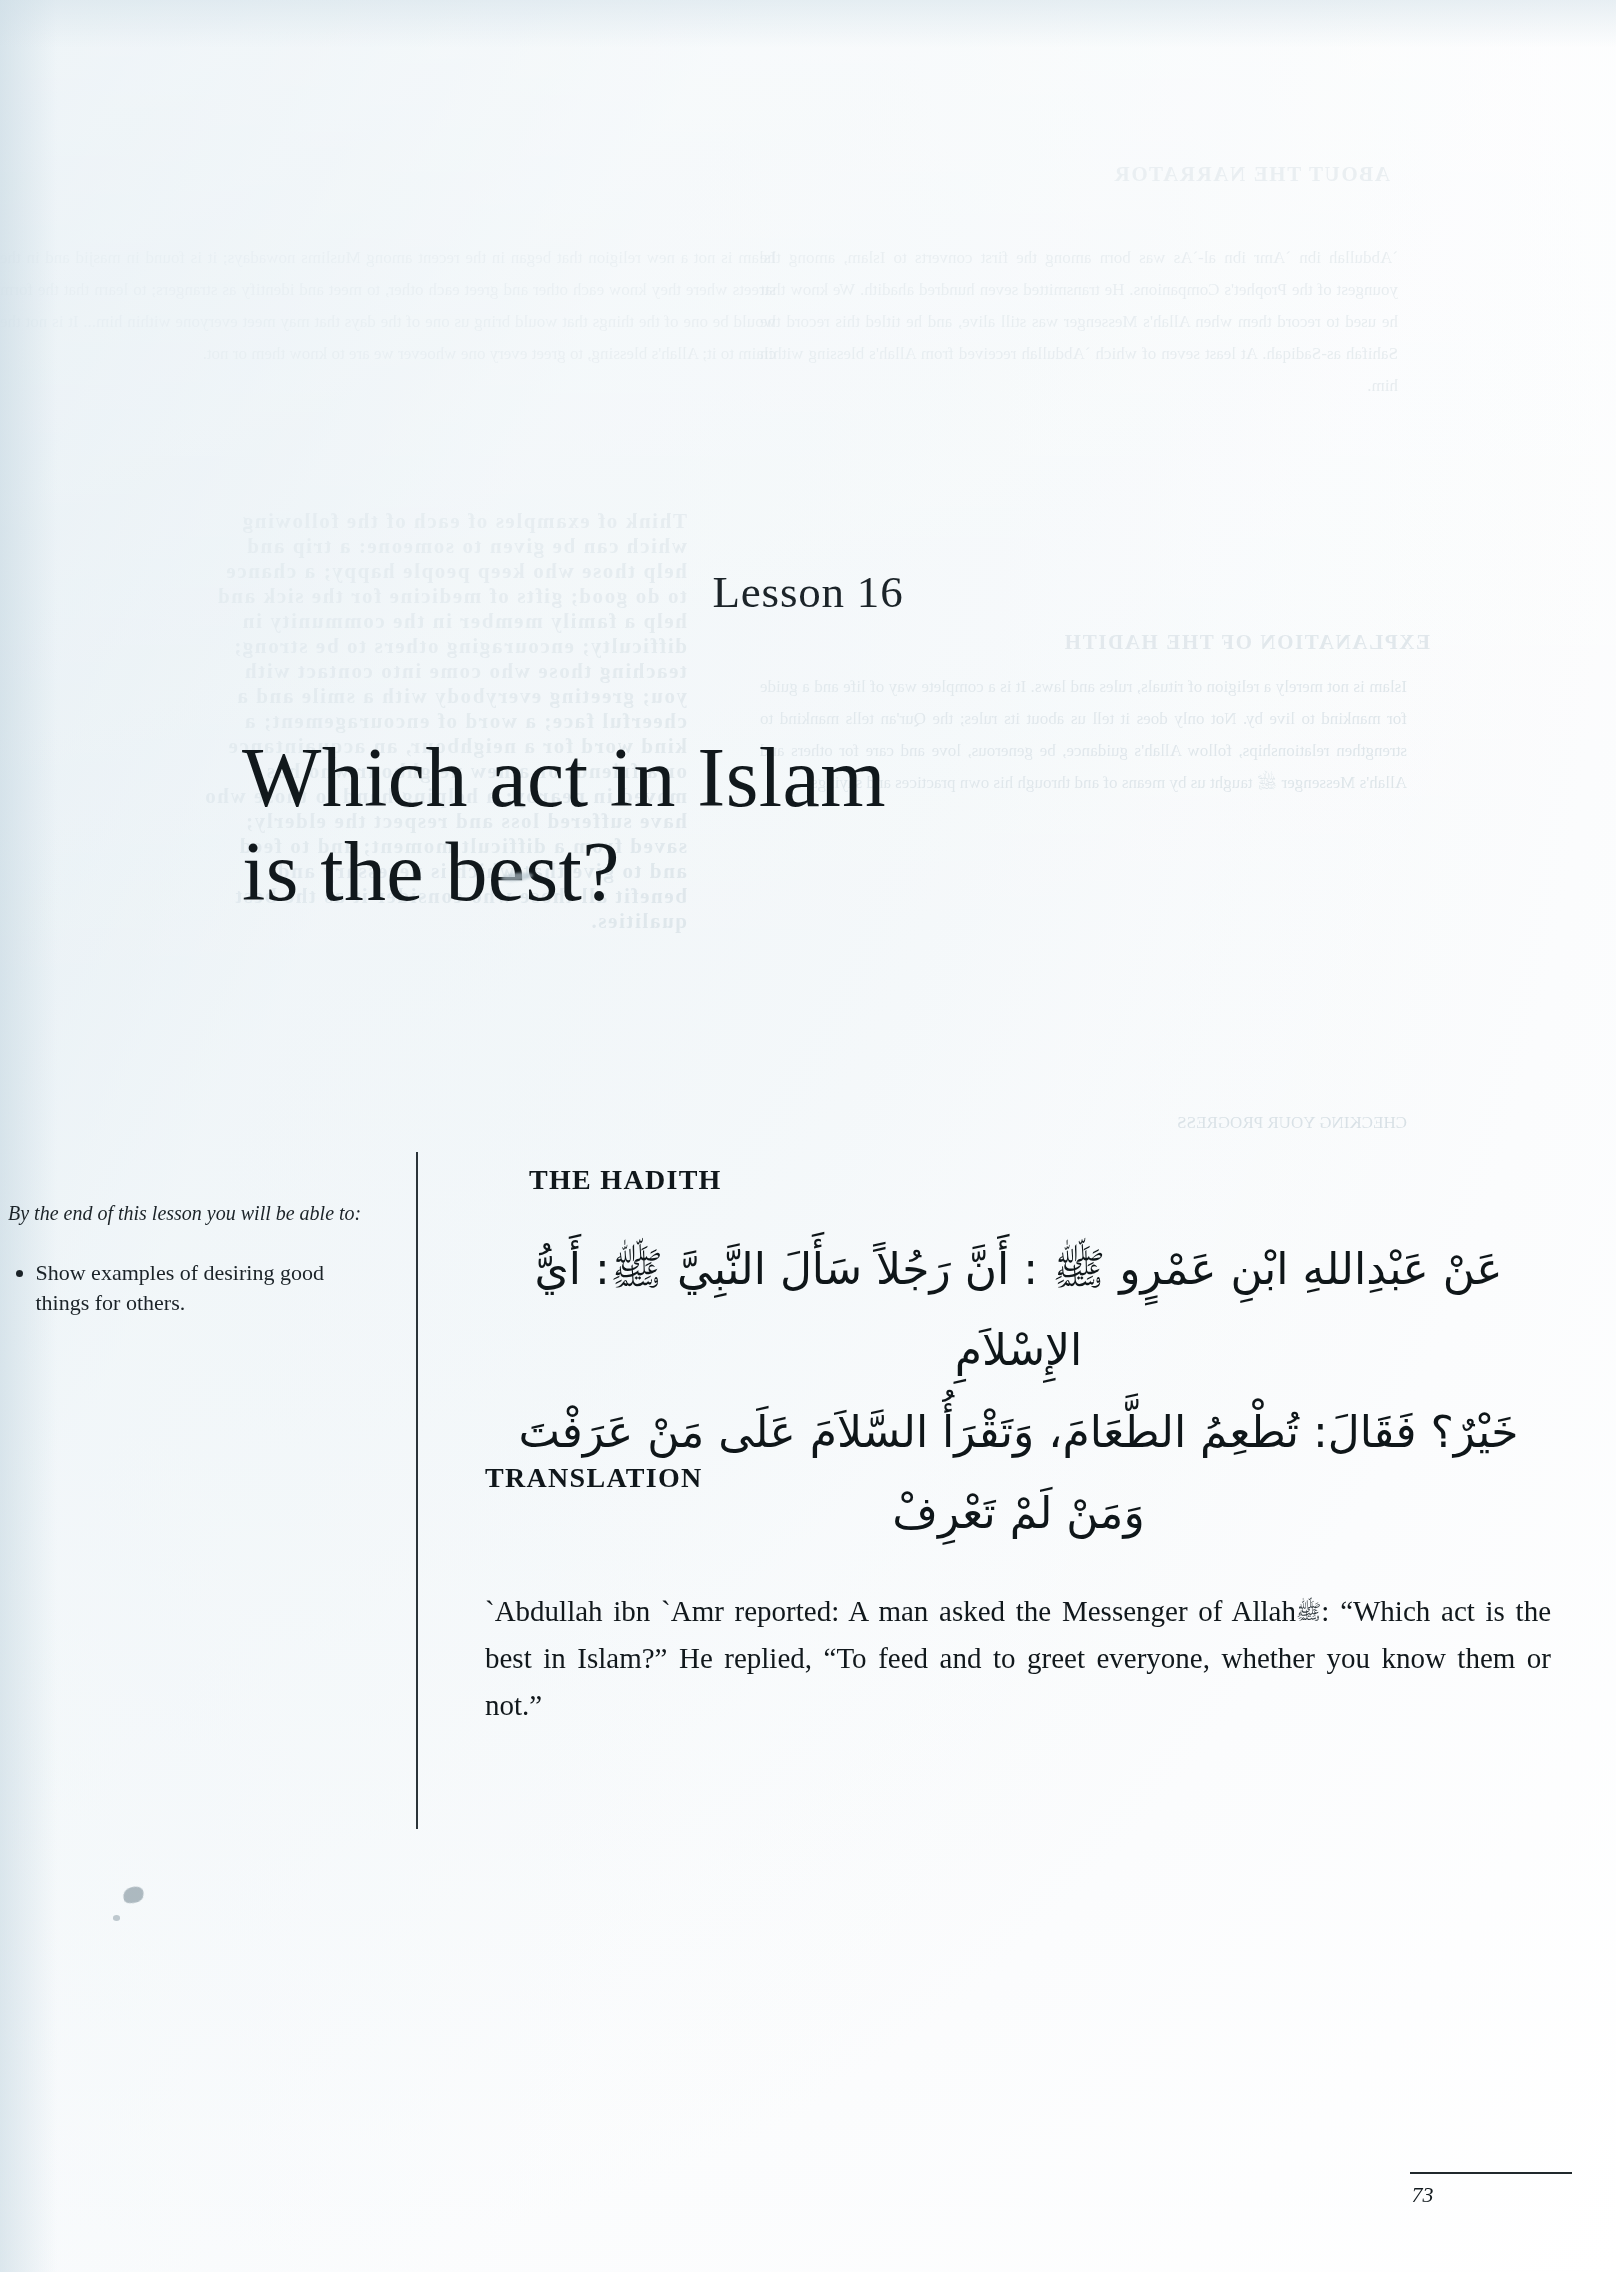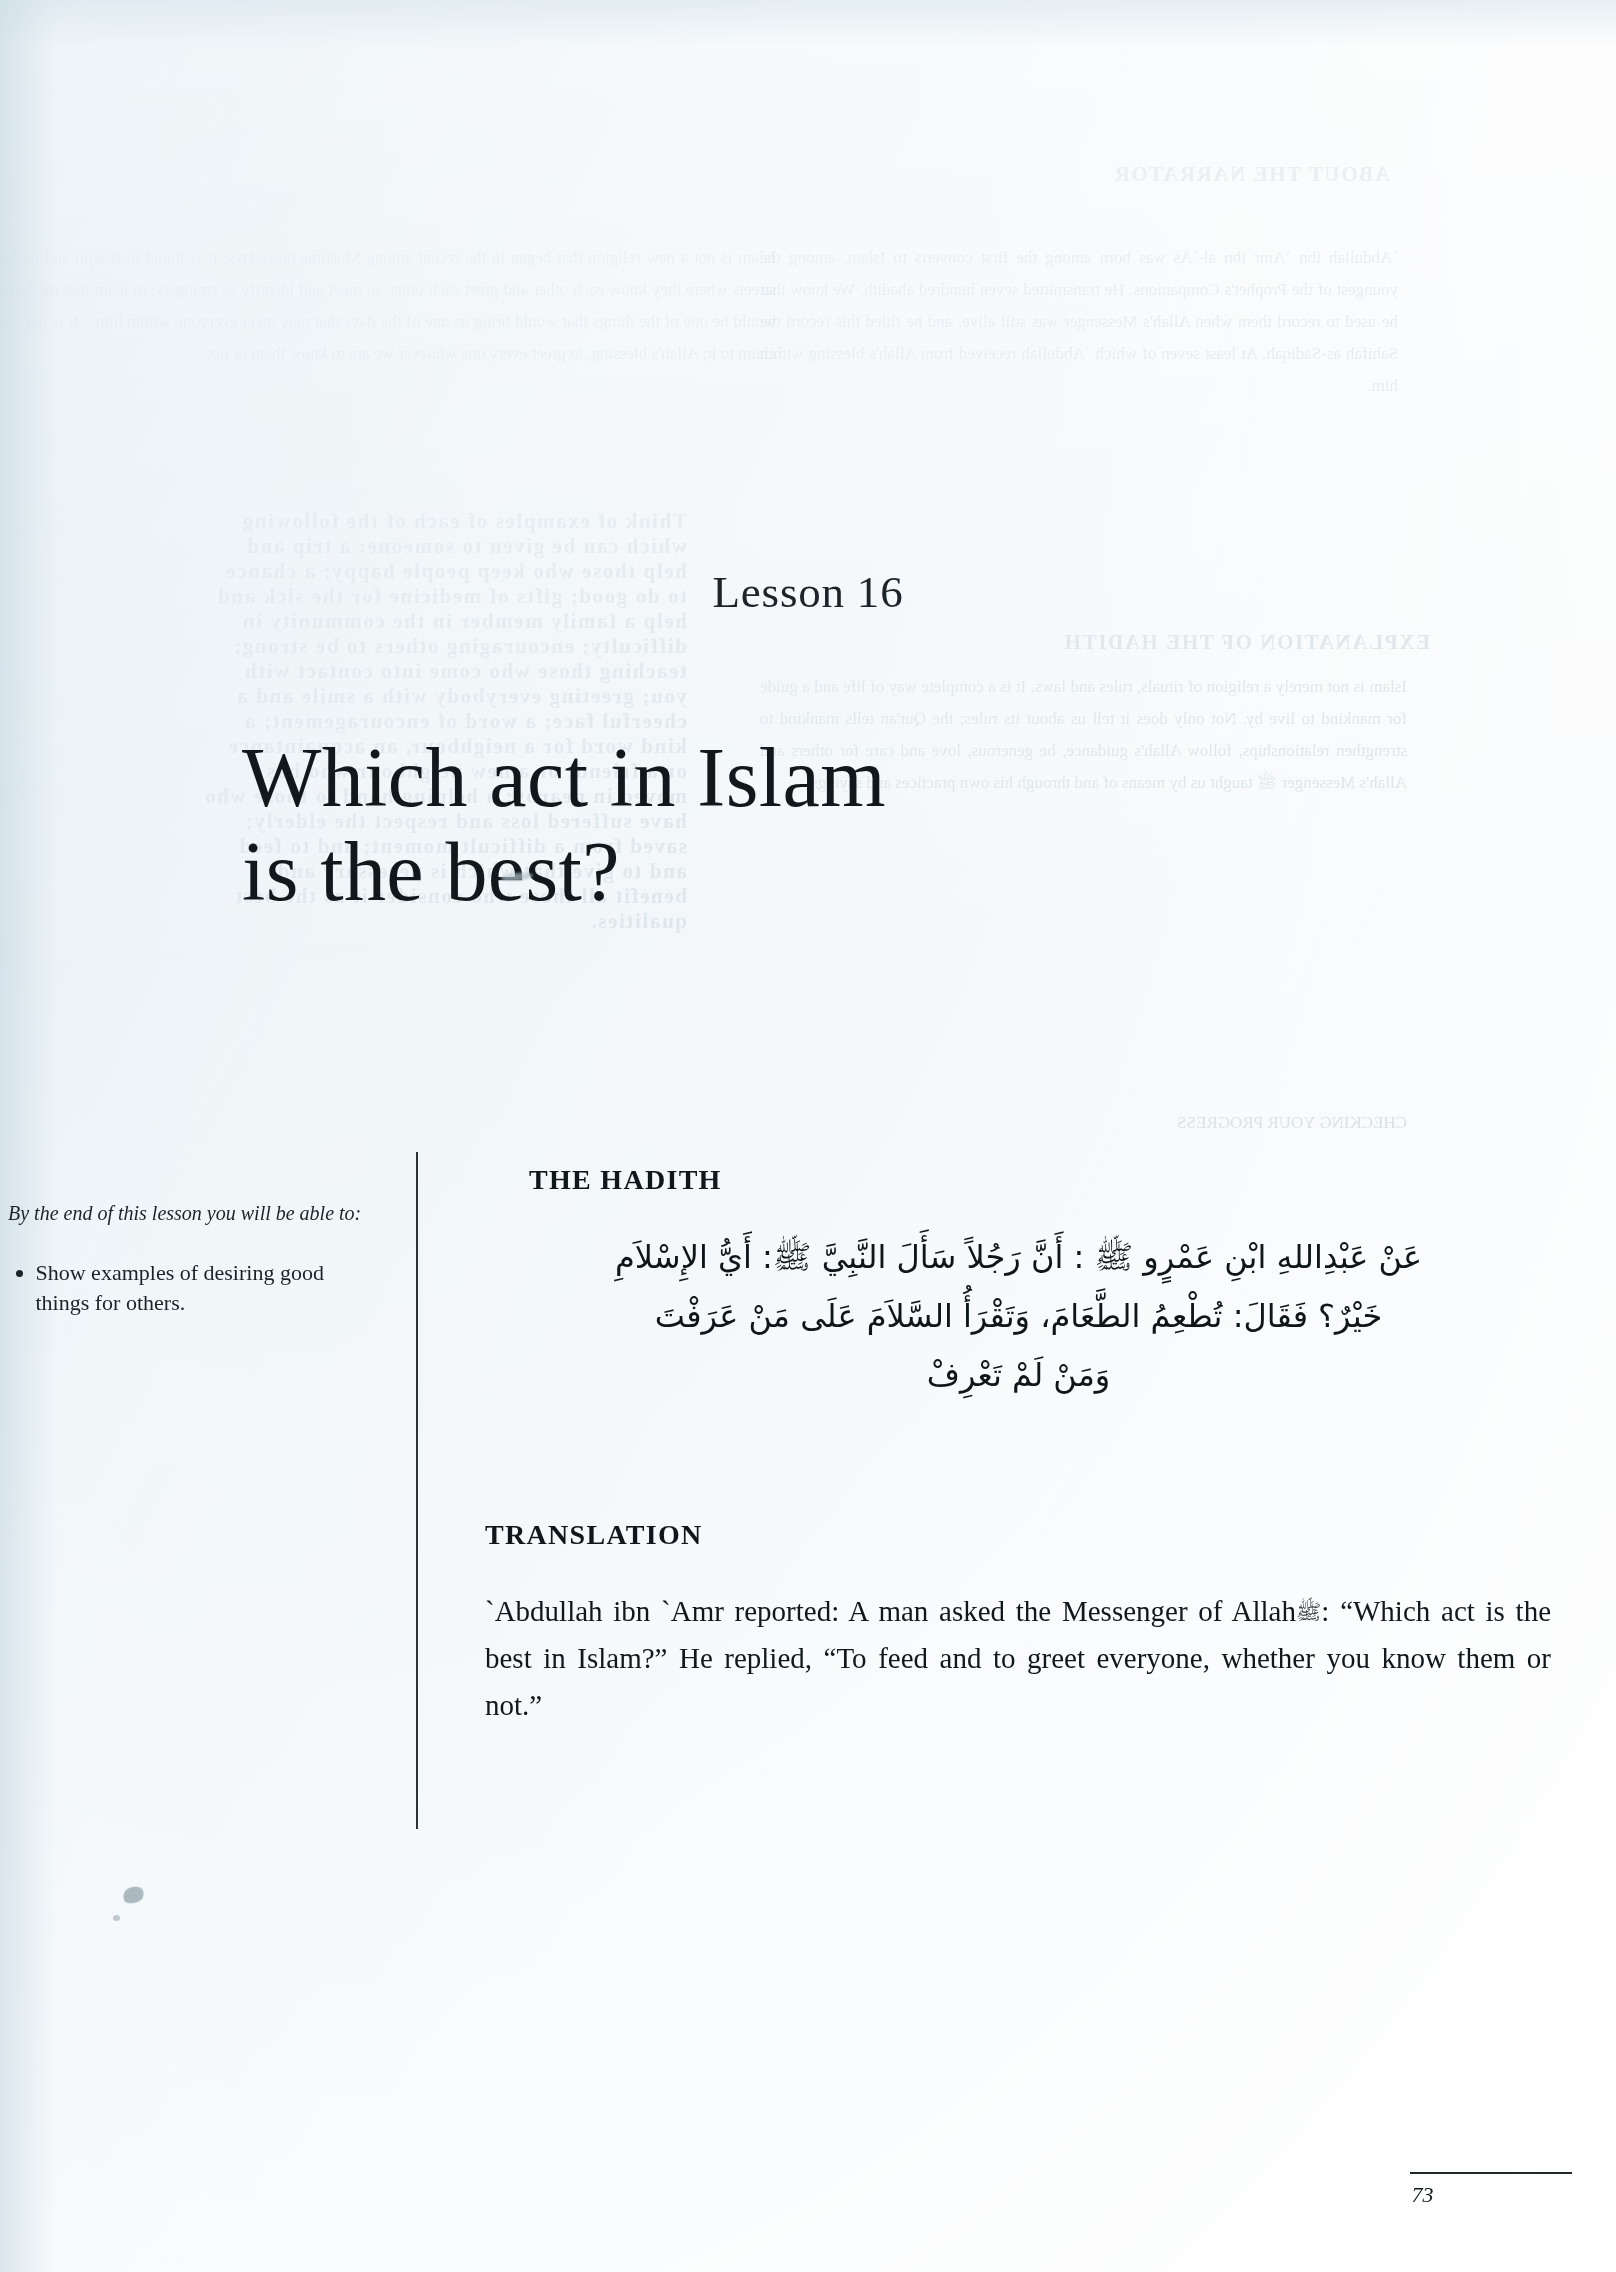--- a/index.html
+++ b/index.html
@@ -116,31 +116,31 @@
   }
 
   .section-head {
     position: absolute;
     font-weight: bold;
     font-size: 28px;
     letter-spacing: 1.3px;
     color: #10171b;
   }
   #hadith-head { left: 485px; top: 1164px; margin-left: 44px; }
-  #translation-head { left: 485px; top: 1519px; font-family: Liberation Serif, serif; }
+  #translation-head { left: 485px; top: 1462px; font-family: Liberation Serif, serif; }
 
   .arabic {
     position: absolute;
     left: 469px;
     right: 48px;
     top: 1228px;
     direction: rtl;
     text-align: center;
     font-family: "DejaVu Sans", sans-serif;
-    font-size: 32px;
+    font-size: 44px;
     line-height: 1.85;
     color: #0f1619;
   }
 
   .translation {
     position: absolute;
     left: 485px;
     right: 65px;
     top: 1588px;
     font-size: 29px;

